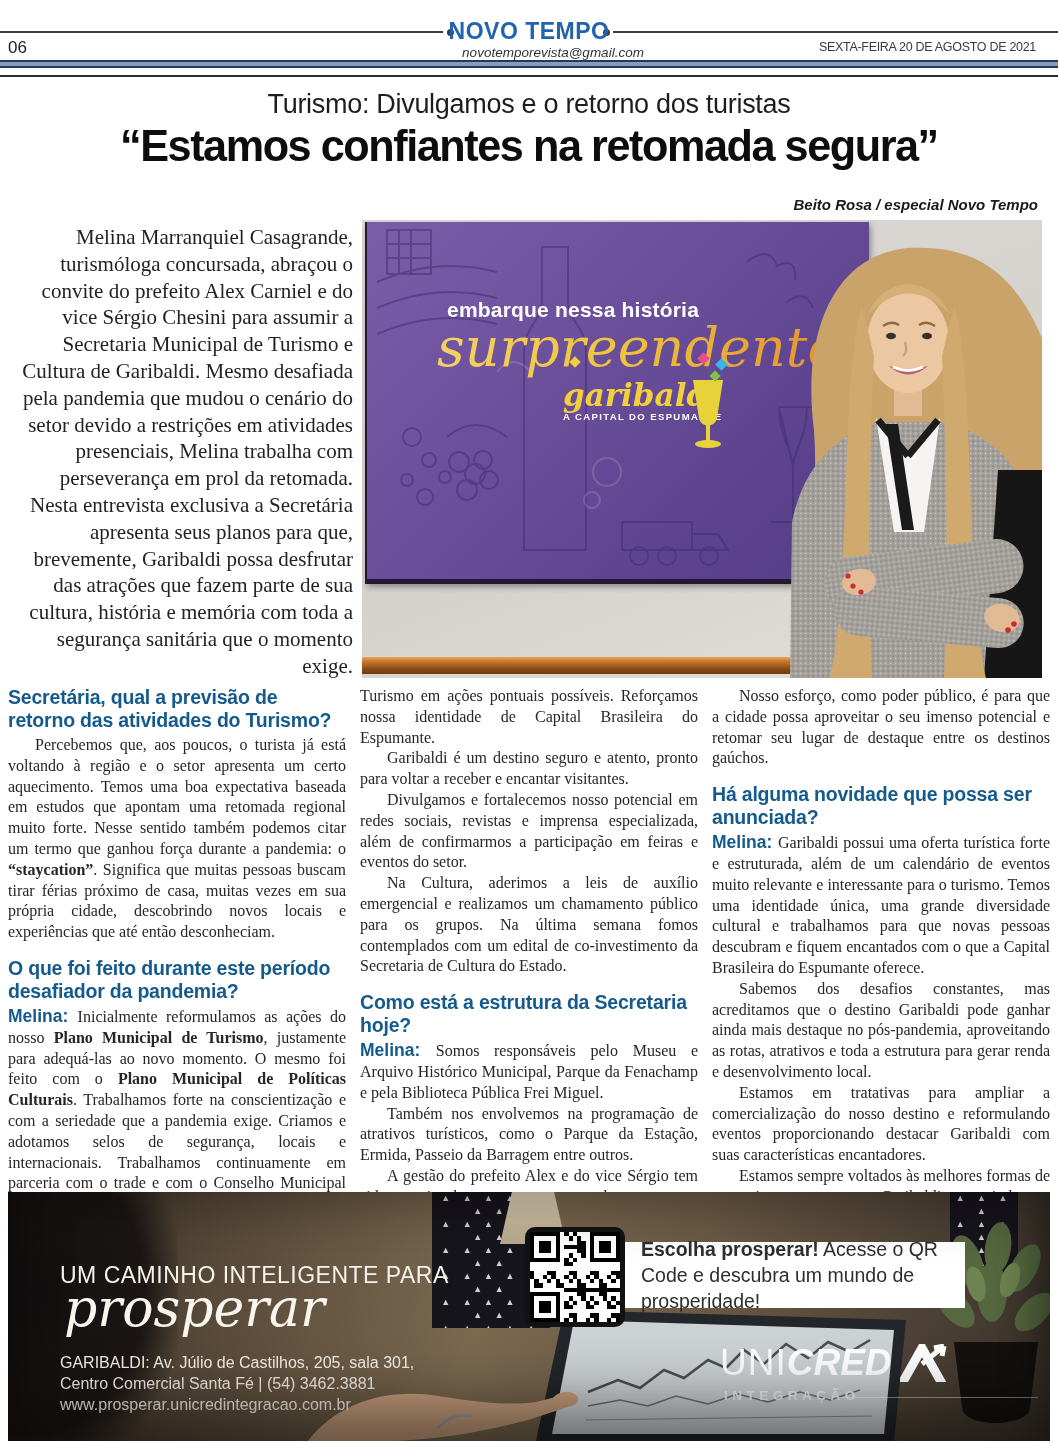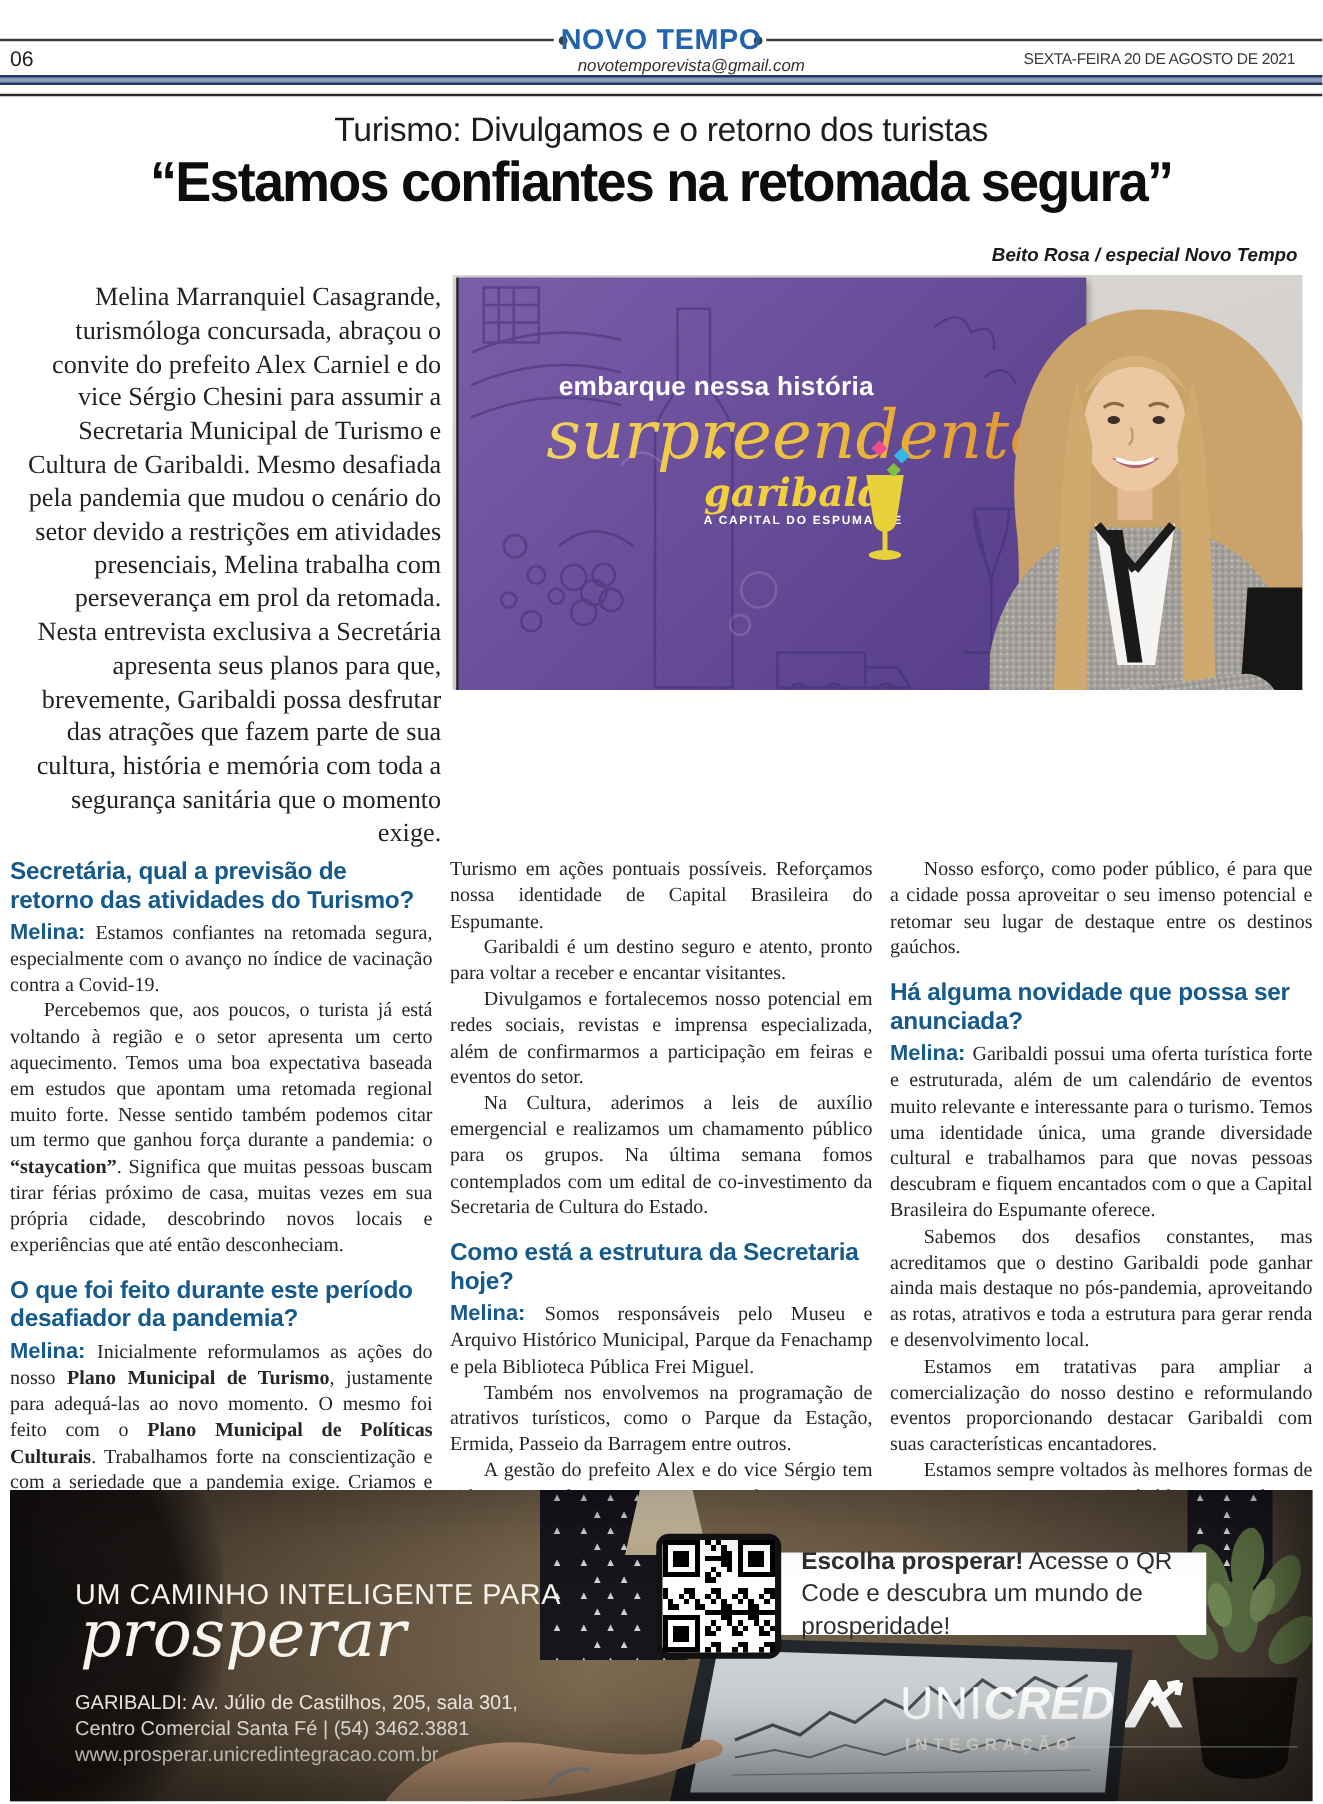--- a/index.html
+++ b/index.html
@@ -19,21 +19,21 @@
   
   .kicker{top:89px;left:0;width:100%;text-align:center;font-size:27px;font-weight:400;color:#1d1d1d;letter-spacing:-0.3px;}
   .headline-wrap{top:120px;left:0;width:100%;text-align:center;}
   .headline{display:inline-block;font-size:45px;font-weight:bold;color:#0d0d0d;letter-spacing:-1.5px;transform:scaleX(.96);transform-origin:center;}
   .byline{top:196px;right:20px;font-size:15px;font-weight:bold;font-style:italic;color:#1a1a1a;}
 
   
   .intro{top:224px;left:8px;width:345px;text-align:right;font-family:"Liberation Serif",serif;font-size:21px;line-height:26.8px;color:#232323;}
 
   
-  .photo{top:220px;left:362px;width:680px;height:332px;background:linear-gradient(160deg,#dcdad6 0%,#d5d2ce 55%,#e3e0da 100%);overflow:hidden;}
+  .photo{top:220px;left:362px;width:680px;height:458px;background:linear-gradient(160deg,#dcdad6 0%,#d5d2ce 55%,#e3e0da 100%);overflow:hidden;}
   .poster{left:3px;top:2px;width:502px;height:357px;background:linear-gradient(135deg,#7a5ea8 0%,#6b4f9b 40%,#5e4490 72%,#553c85 100%);border-bottom:5px solid #241834;border-left:2px solid #241834;box-shadow:2px 3px 6px rgba(0,0,0,.35);}
   .poster svg{position:absolute;left:0;top:0;}
   .poster-line1{position:absolute;left:80px;top:76px;color:#ffffff;font-weight:bold;font-size:21px;letter-spacing:.2px;}
   .poster-word{position:absolute;left:70px;top:94px;font-family:"DejaVu Serif",serif;font-style:italic;font-size:54px;background:linear-gradient(90deg,#f3d262 0%,#eec43e 45%,#e39130 100%);-webkit-background-clip:text;background-clip:text;color:transparent;}
   .glogo{position:absolute;left:196px;top:158px;width:180px;}
   .glogo-name{font-family:"DejaVu Serif",serif;font-style:italic;font-weight:bold;font-size:31px;color:#f2d03c;line-height:30px;}
   .glogo-sub{font-size:9.5px;font-weight:bold;color:#ffffff;letter-spacing:1.4px;margin-top:1px;}
   .wall-frame{left:622px;top:205px;width:58px;height:190px;background:linear-gradient(120deg,#9aa5b2 0%,#8792a0 60%,#aab3bd 100%);border:5px solid #6e5137;box-sizing:border-box;}
   .wall-card{left:642px;top:408px;width:26px;height:18px;background:#fdfdfb;box-shadow:0 0 2px rgba(0,0,0,.3);}
   .rail{left:0;top:437px;width:436px;height:17px;background:linear-gradient(#e9a55c 0%,#c97a2e 25%,#8a4a12 70%,#6e3a0e 100%);}
@@ -184,21 +184,20 @@
       <ellipse cx="640" cy="398" rx="18" ry="14" fill="#e2bb95" transform="rotate(15 640 398)"></ellipse>
       <circle cx="652" cy="404" r="2.8" fill="#cc2b33"></circle>
         <circle cx="646" cy="410" r="2.8" fill="#cc2b33"></circle>
     </g>
   </svg>
 </div>
 
 <div class="abs columns" id="columns">
     <div class="col">
       <h3 class="qhead">Secretária, qual a previsão de retorno das atividades do Turismo?</h3>
-      <p class="body-para"><span class="answer-label">Melina: </span><span>Estamos confiantes na retomada segura, especialmente com o avanço no índice de vacinação contra a Covid-19.</span></p>
       <p class="body-para indent"><span>Percebemos que, aos poucos, o turista já está voltando à região e o setor apresenta um certo aquecimento. Temos uma boa expectativa baseada em estudos que apontam uma retomada regional muito forte. Nesse sentido também podemos citar um termo que ganhou força durante a pandemia: o </span><b>“staycation”</b><span>. Significa que muitas pessoas buscam tirar férias próximo de casa, muitas vezes em sua própria cidade, descobrindo novos locais e experiências que até então desconheciam.</span></p>
       <h3 class="qhead">O que foi feito durante este período desafiador da pandemia?</h3>
       <p class="body-para"><span class="answer-label">Melina: </span><span>Inicialmente reformulamos as ações do nosso </span><b>Plano Municipal de Turismo</b><span>, justamente para adequá-las ao novo momento. O mesmo foi feito com o </span><b>Plano Municipal de Políticas Culturais</b><span>. Trabalhamos forte na conscientização e com a seriedade que a pandemia exige. Criamos e adotamos selos de segurança, locais e internacionais. Trabalhamos continuamente em parceria com o trade e com o Conselho Municipal de</span></p>
     </div>
     <div class="col">
       <p class="body-para"><span>Turismo em ações pontuais possíveis. Reforçamos nossa identidade de Capital Brasileira do Espumante.</span></p>
       <p class="body-para indent"><span>Garibaldi é um destino seguro e atento, pronto para voltar a receber e encantar visitantes.</span></p>
       <p class="body-para indent"><span>Divulgamos e fortalecemos nosso potencial em redes sociais, revistas e imprensa especializada, além de confirmarmos a participação em feiras e eventos do setor.</span></p>
       <p class="body-para indent"><span>Na Cultura, aderimos a leis de auxílio emergencial e realizamos um chamamento público para os grupos. Na última semana fomos contemplados com um edital de co-investimento da Secretaria de Cultura do Estado.</span></p>
       <h3 class="qhead">Como está a estrutura da Secretaria hoje?</h3>

